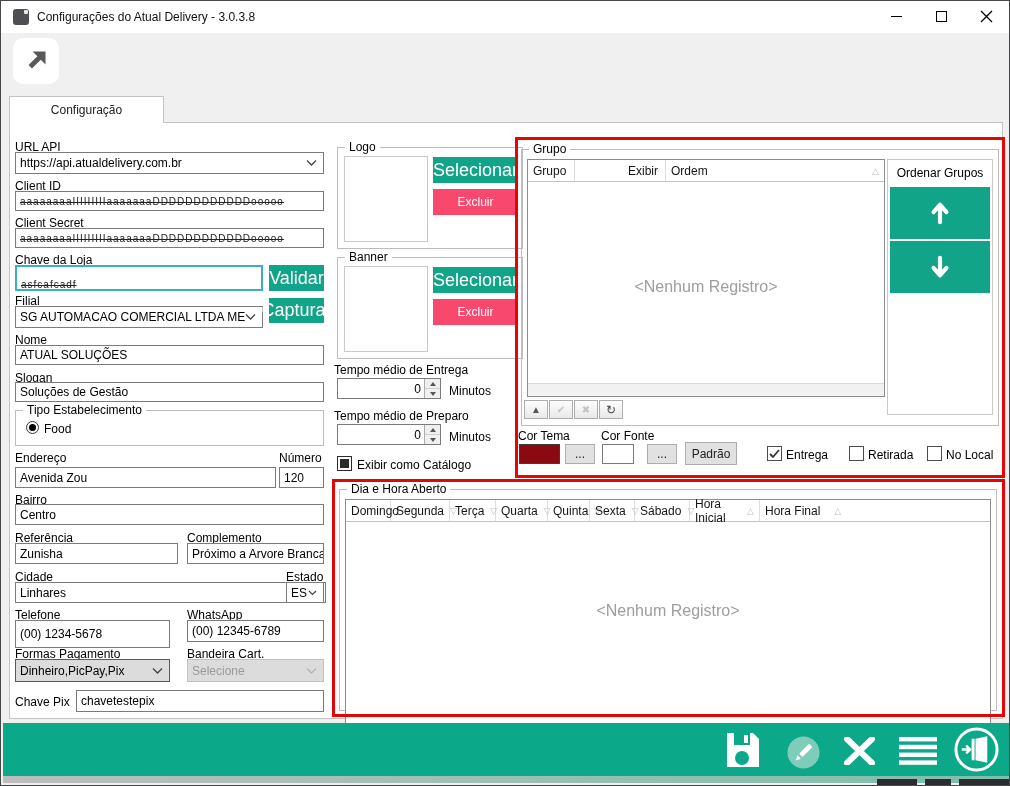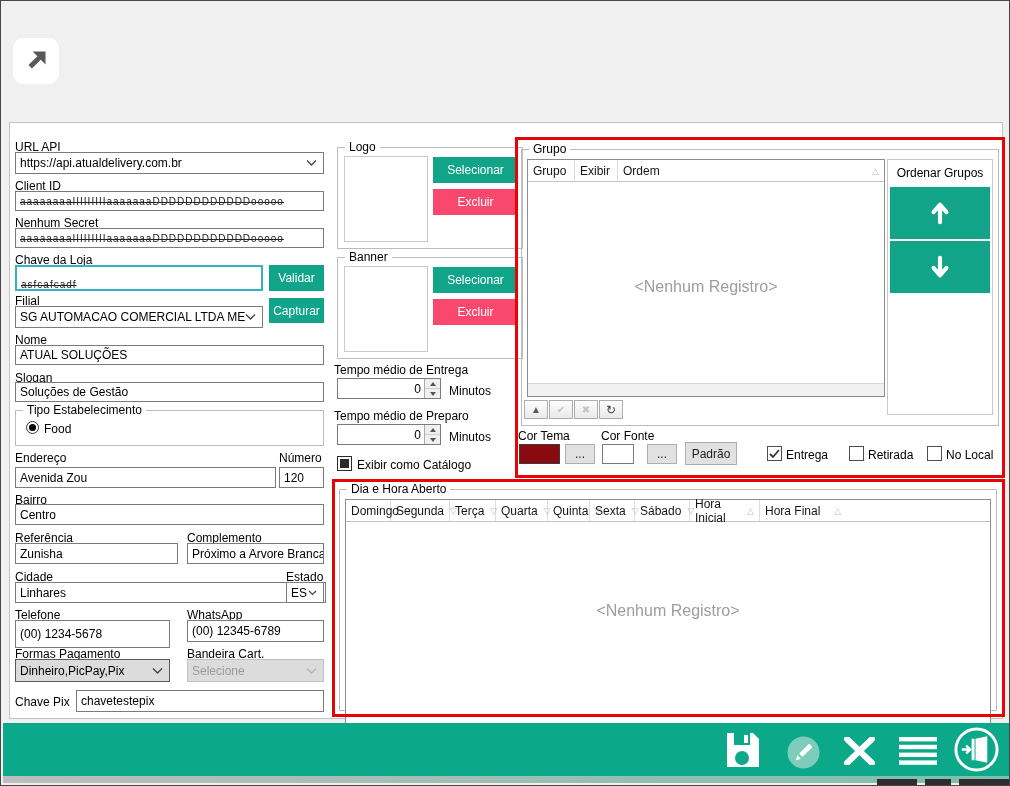--- a/index.html
+++ b/index.html
@@ -19,21 +19,21 @@
   .tab { position:absolute; left:8px; top:95px; width:155px; height:27px; background:#fff;
          border:1px solid #c3c3c3; border-bottom:none; display:flex; align-items:center; justify-content:center;
          font-size:12px; color:#222; z-index:3; }
   .panel { position:absolute; left:8px; top:121px; width:994px; height:597px; background:#fff; border:1px solid #c3c3c3; z-index:2; }
   .abs { position:absolute; }
   .lbl { position:absolute; font-size:12px; color:#000; white-space:nowrap; }
   .inp { position:absolute; background:#fff; border:1px solid #7b7b7b; font-size:12px; color:#000;
          padding:4px 4px; display:flex; align-items:center; overflow:hidden; white-space:nowrap; }
   .masked { text-decoration:line-through; font-size:10px; letter-spacing:1px; color:#222; }
   .combo-chev { position:absolute; right:6px; top:50%; transform:translateY(-50%); }
-  .btn-t { position:absolute; background:#12a489; color:#fff; font-size:12px; display:flex;
+  .btn-t { position:absolute; background:#12a489; color:#fff; font-size:18px; display:flex;
            align-items:center; justify-content:center; cursor:pointer; }
   .btn-p { position:absolute; background:#f8486d; color:#fff; font-size:12px; display:flex;
            align-items:center; justify-content:center; cursor:pointer; }
   .gbox { position:absolute; border:1px solid #bcbcbc; }
   .gcap { position:absolute; top:-8px; left:7px; background:#fff; padding:0 4px; font-size:12px; color:#000; white-space:nowrap; }
   .radio { position:absolute; width:13px; height:13px; border:1px solid #333; border-radius:50%;
            display:flex; align-items:center; justify-content:center; background:#fff; }
   .radio .dot { width:7px; height:7px; background:#000; border-radius:50%; }
   .cbx { position:absolute; width:15px; height:15px; border:1px solid #4d4d4d; background:#fff;
          display:flex; align-items:center; justify-content:center; }
@@ -61,44 +61,62 @@
   .f-ico { position:absolute; cursor:pointer; }
   .bstrip { position:absolute; left:2px; top:775px; width:1006px; height:7px;
             background:linear-gradient(to right,#bdbdbd,#7dbfab); }
   .frag { position:absolute; background:#2c2c31; z-index:6; }
 </style>
 </head>
 <body>
 
 <div class="window">
 
+  <div class="titlebar">
+    <div class="app-ico"></div>
+    <div class="title-text">Configurações do Atual Delivery - 3.0.3.8</div>
+    <div class="wbtn" style="left:872px;">
+        <span class="min-glyph"></span>
+      </div>
+    <div class="wbtn" style="left:917px;">
+        <span class="max-glyph"></span>
+      </div>
+    <div class="wbtn" style="left:962px;">
+      <svg width="13" height="13" viewBox="0 0 13 13">
+          <path d="M1 1 L12 12 M12 1 L1 12" stroke="#000" stroke-width="1.3"></path>
+        </svg>
+    </div>
+  </div>
 
   <div class="logo" style="z-index:4;">
     <svg width="34" height="34" viewBox="0 0 100 100">
       <path d="M40 22 H78 V60 L64 46 L38 72 L28 62 L54 36 Z" fill="#58585a"></path>
     </svg>
   </div>
 
+  <div class="tab">
+    <span>Configuração</span>
+  </div>
   <div class="panel"></div>
 
   <div class="abs" style="left:0;top:0;z-index:3;">
     <div class="lbl" style="left:14px;top:139px;">URL API</div>
     <div class="inp" style="left:14px;top:151px;width:309px;height:22px;">
       <span>https://api.atualdelivery.com.br</span>
       <svg class="combo-chev" width="11" height="7">
           <polyline points="1,1 5.5,5.5 10,1" stroke="#444" fill="none" stroke-width="1.3"></polyline>
         </svg>
     </div>
 
     <div class="lbl" style="left:14px;top:178px;">Client ID</div>
     <div class="inp" style="left:14px;top:190px;width:309px;height:20px;">
       <span class="masked">aaaaaaaaIIIIIIIIIaaaaaaaDDDDDDDDDDDDooooo</span>
     </div>
 
-    <div class="lbl" style="left:14px;top:215px;">Nenhum Secret</div>
+    <div class="lbl" style="left:14px;top:215px;">Client Secret</div>
     <div class="inp" style="left:14px;top:227px;width:309px;height:20px;">
       <span class="masked">aaaaaaaaIIIIIIIIIaaaaaaaDDDDDDDDDDDDooooo</span>
     </div>
 
     <div class="lbl" style="left:14px;top:252px;">Chave da Loja</div>
     <div class="inp" style="left:14px;top:264px;width:248px;height:26px;border:2px solid #38b0c3;">
       <span class="masked" style="transform:translateY(6px);">asfcafcadf</span>
     </div>
     <div class="btn-t" style="left:268px;top:264px;width:55px;height:26px;">
       <span>Validar</span>
@@ -258,21 +276,21 @@
   <div class="abs" style="left:0;top:0;z-index:3;">
     <div class="gbox" style="left:520px;top:148px;width:478px;height:277px;">
       <span class="gcap">Grupo</span>
     </div>
 
     <div class="grid" style="left:526px;top:158px;width:358px;height:238px;">
       <div class="ghead">
         <div class="gcell" style="width:47px;">
             <span>Grupo</span>
           </div>
-        <div class="gcell" style="width:43px;">
+        <div class="gcell" style="width:43px;margin-left:48px;">
             <span>Exibir</span>
           </div>
         <div class="gcell sb" style="flex:1;border-right:none;">
           <span>Ordem</span>
           <span class="glyph">△</span>
         </div>
       </div>
       <div class="empty-text" style="left:50%;top:118px;transform:translateX(-50%);">&lt;Nenhum Registro&gt;</div>
       <div class="abs" style="left:0;bottom:0;width:100%;height:13px;background:#f1f1f1;border-top:1px solid #d8d8d8;"></div>
     </div>

